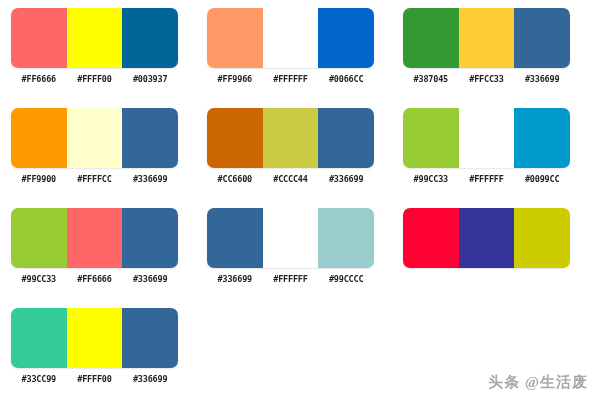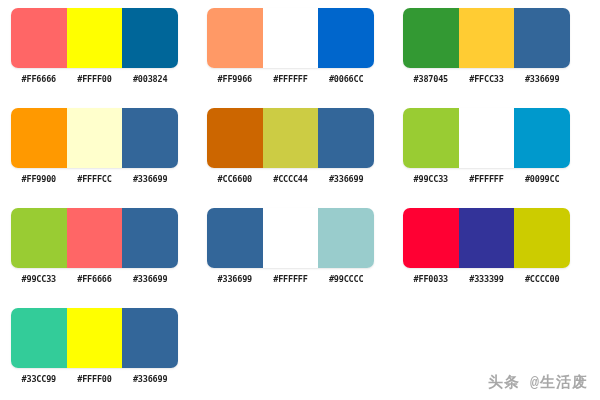--- a/index.html
+++ b/index.html
@@ -69,21 +69,21 @@
     color: #222222;
     letter-spacing: -0.2px;
     line-height: 11px;
     white-space: nowrap;
   }
 
   #watermark {
     position: absolute;
     right: 12px;
     bottom: 8px;
-    font-family: Liberation Mono, monospace;
+    font-family: Liberation Serif, serif;
     font-size: 15px;
     font-weight: bold;
     color: #9a9a9a;
     opacity: 0.85;
     letter-spacing: 1px;
     white-space: nowrap;
     user-select: none;
   }
 </style>
 </head>
@@ -94,21 +94,21 @@
       <div class="palette-row">
         <div class="palette-group">
           <div class="swatch-strip">
             <div class="swatch" style="background-color: rgb(255, 102, 102);"></div>
             <div class="swatch" style="background-color: rgb(255, 255, 0);"></div>
             <div class="swatch" style="background-color: rgb(0, 102, 153);"></div>
           </div>
           <div class="swatch-labels">
             <div class="swatch-label">#FF6666</div>
             <div class="swatch-label">#FFFF00</div>
-            <div class="swatch-label">#003824</div>
+            <div class="swatch-label">#003937</div>
           </div>
         </div>
         <div class="palette-group">
           <div class="swatch-strip">
             <div class="swatch" style="background-color: rgb(255, 153, 102);"></div>
             <div class="swatch" style="background-color: rgb(255, 255, 255);"></div>
             <div class="swatch" style="background-color: rgb(0, 102, 204);"></div>
           </div>
           <div class="swatch-labels">
             <div class="swatch-label">#FF9966</div>
@@ -191,25 +191,20 @@
             <div class="swatch-label">#FFFFFF</div>
             <div class="swatch-label">#99CCCC</div>
           </div>
         </div>
         <div class="palette-group">
           <div class="swatch-strip">
             <div class="swatch" style="background-color: rgb(255, 0, 51);"></div>
             <div class="swatch" style="background-color: rgb(51, 51, 153);"></div>
             <div class="swatch" style="background-color: rgb(204, 204, 0);"></div>
           </div>
-          <div class="swatch-labels">
-            <div class="swatch-label">#FF0033</div>
-            <div class="swatch-label">#333399</div>
-            <div class="swatch-label">#CCCC00</div>
-          </div>
         </div>
       </div>
       <div class="palette-row">
         <div class="palette-group">
           <div class="swatch-strip">
             <div class="swatch" style="background-color: rgb(51, 204, 153);"></div>
             <div class="swatch" style="background-color: rgb(255, 255, 0);"></div>
             <div class="swatch" style="background-color: rgb(51, 102, 153);"></div>
           </div>
           <div class="swatch-labels">

